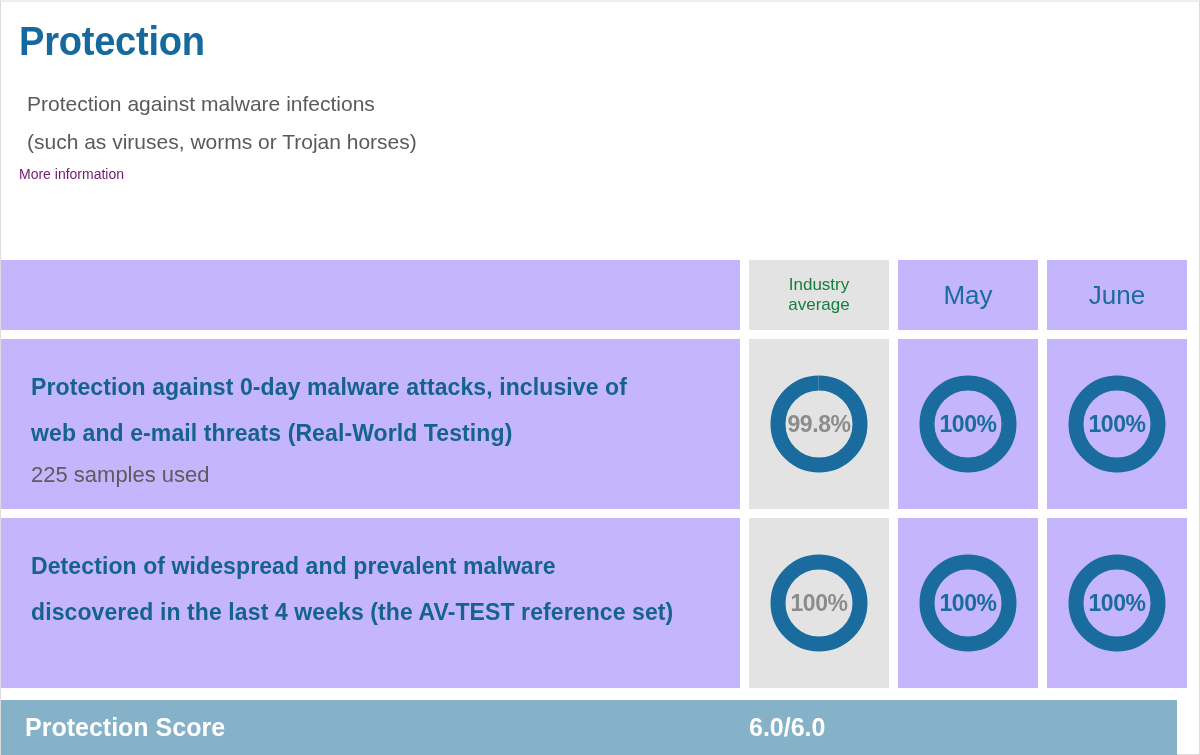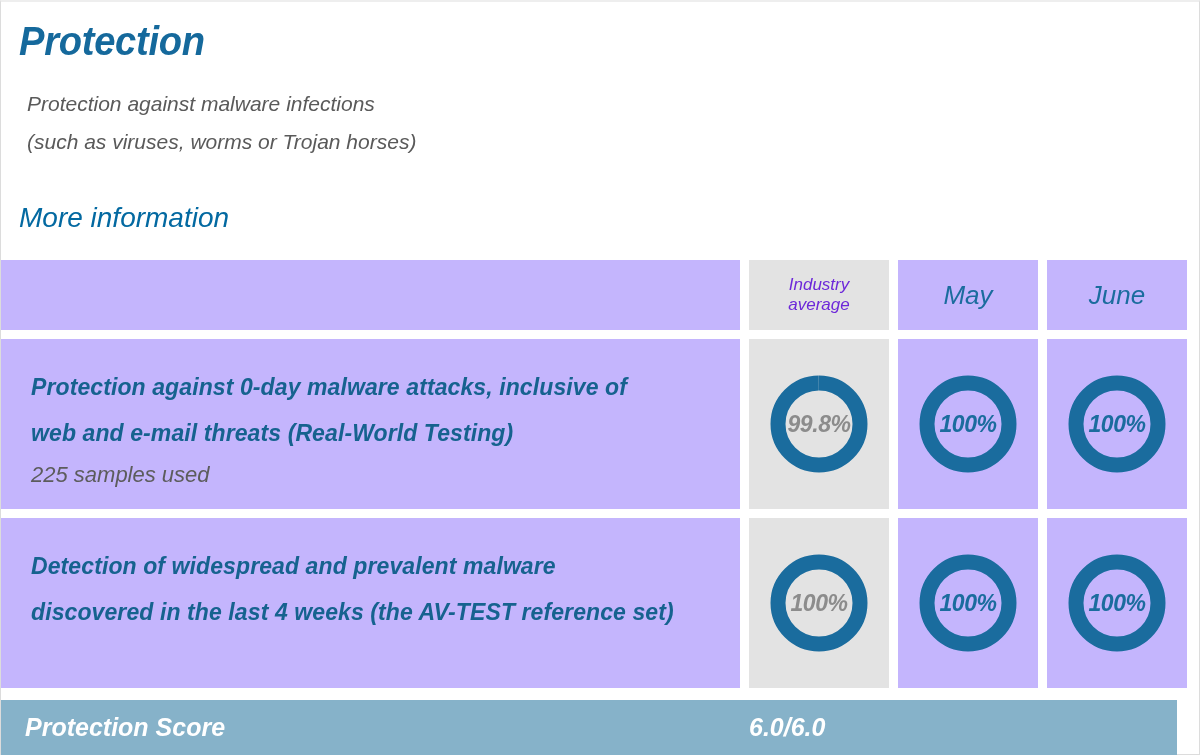--- a/index.html
+++ b/index.html
@@ -12,21 +12,20 @@
     width: 1200px; height: 755px;
     font-family: "Liberation Sans", sans-serif;
     overflow: hidden;
   }
   .page {
     position: relative;
     width: 1200px; height: 755px;
     background: #ffffff;
     border: 1px solid #dcdcdc;
     border-top: 2px solid #eeeeee;
-    font-style: italic;
   }
 
   
   .intro { padding: 18px 0 0 18px; }
   .page-title {
     font-family: "Liberation Sans Narrow", "Liberation Sans", sans-serif;
     font-size: 41px;
     font-weight: bold;
     color: #15699c;
     letter-spacing: -0.3px;
@@ -36,26 +35,25 @@
     transform-origin: left center;
   }
   .intro-line {
     font-size: 21px;
     color: #5a5a5a;
     line-height: 1.42;
     margin: 8px;
   }
   .more-info {
     display: inline-block;
-    font-size: 28px;
-    color: #0369a1;
+    font-size: 14px;
+    color: #701a75;
     line-height: 1.42;
     text-decoration: none;
     cursor: pointer;
-    margin-top: 33px;
   }
 
   
   .result-table {
     position: absolute;
     left: 0;
     top: 258px;
     width: 1176px;
   }
   .trow {
@@ -68,21 +66,21 @@
   .c-col     { width: 140px; flex: 0 0 140px; }
 
   .band-blue { background: #c4b5fd; }
   .band-gray { background: #e3e3e3; }
 
   
   .header-row .c-label { height: 70px; }
   .header-row .c-col   { height: 70px; display: flex; align-items: center; justify-content: center; }
   .col-head-small {
     font-size: 17px;
-    color: #6d28d9;
+    color: #15803d;
     text-align: center;
     line-height: 1.16;
   }
   .col-head-month {
     font-size: 26px;
     color: #1b6c9e;
     text-align: center;
     line-height: 1.1;
   }
 

